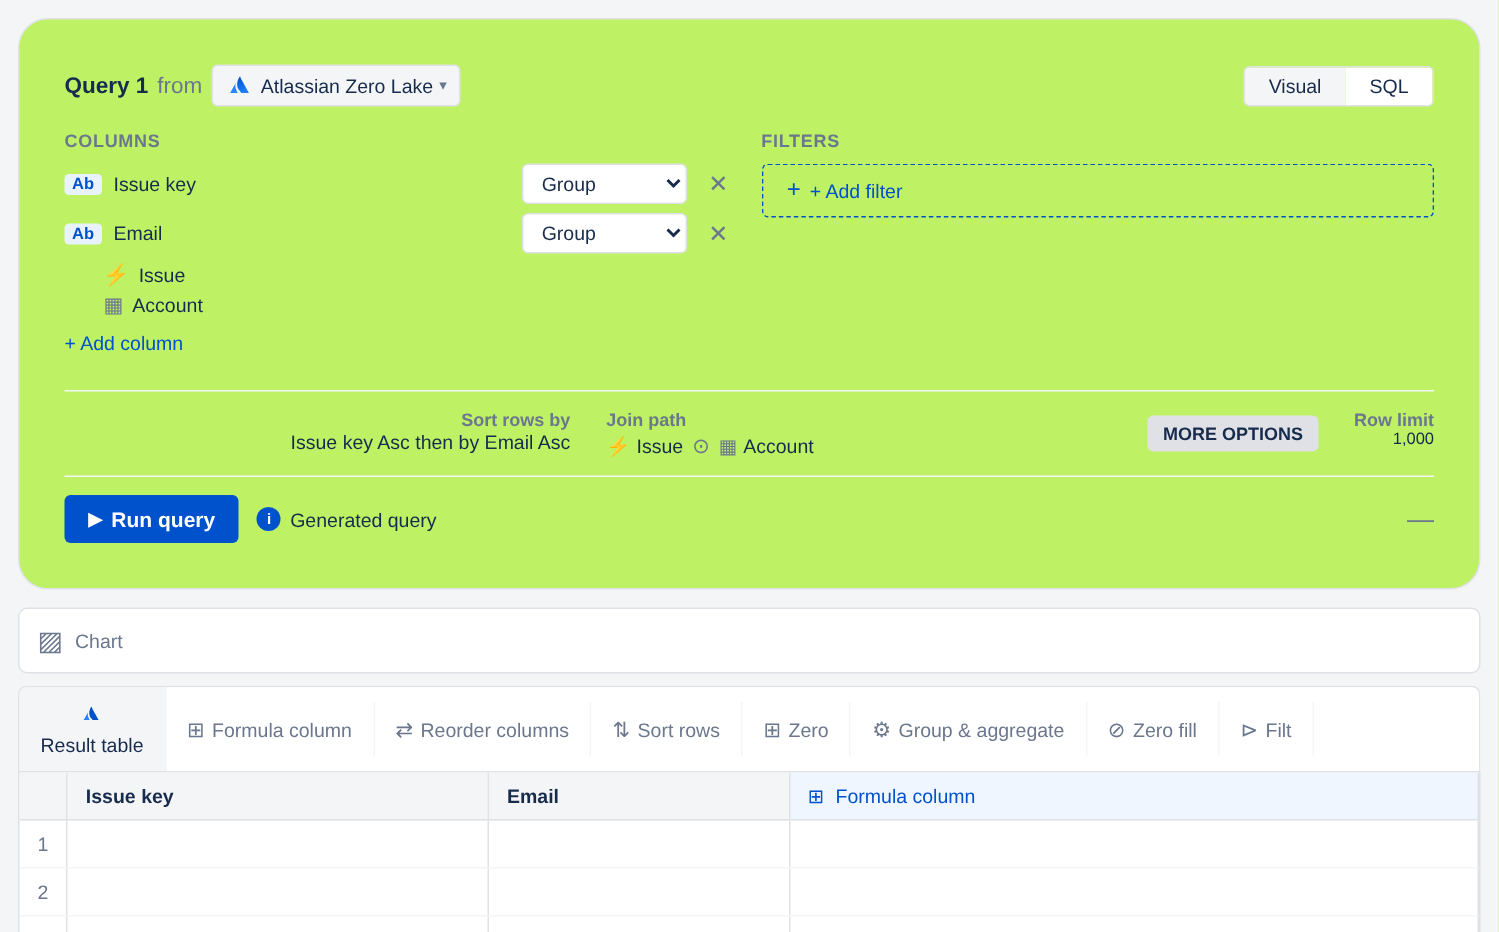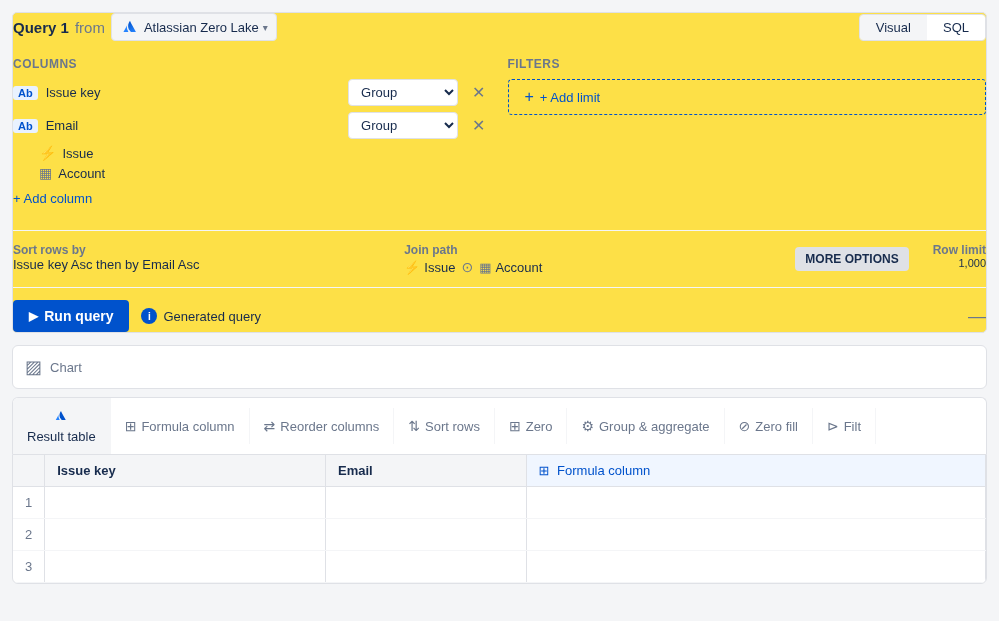--- a/index.html
+++ b/index.html
@@ -1,21 +1,21 @@
 <!DOCTYPE html>
 <html><head>
   <meta charset="utf-8">
   <style>
     * { box-sizing: border-box; margin: 0; padding: 0; }
     body { font-family: -apple-system, BlinkMacSystemFont, 'Segoe UI', sans-serif; font-size: 14px; background: #f4f5f7; color: #172b4d; }
 
     .main-container { width: 999px; min-height: 621px; background: #f4f5f7; display: flex; flex-direction: column; }
 
     
-    .query-panel { background: #fde047; border: 1px solid #dfe1e6; border-radius: 5px; margin: 12px; padding: 0; }
+    .query-panel { background: #bef264; border: 1px solid #dfe1e6; border-radius: 20px; margin: 12px; padding: 30px; }
 
     
     .query-header { display: flex; align-items: center; justify-content: space-between; margin-bottom: 16px; }
     .query-title { display: flex; align-items: center; gap: 6px; font-size: 15px; font-weight: 500; }
     .query-title-text { font-weight: 600; }
     .query-from { color: #6b778c; font-weight: 400; }
     .data-lake-badge { display: flex; align-items: center; gap: 4px; background: #f4f5f7; border: 1px solid #dfe1e6; border-radius: 4px; padding: 3px 8px; font-size: 13px; cursor: pointer; }
     .chevron-down { font-size: 10px; color: #6b778c; }
     .view-tabs { display: flex; border: 1px solid #dfe1e6; border-radius: 4px; overflow: hidden; }
     .view-tab { padding: 5px 16px; font-size: 13px; cursor: pointer; background: #fff; border: none; color: #172b4d; }
@@ -36,21 +36,21 @@
 
     .related-items { display: flex; flex-direction: column; gap: 4px; }
     .related-item { display: flex; align-items: center; gap: 6px; font-size: 13px; color: #172b4d; }
     .icon-issue { color: #0052cc; font-size: 14px; }
     .icon-account { color: #6b778c; font-size: 14px; }
 
     .filter-add-btn { display: flex; align-items: center; gap: 6px; border: 1px dashed #0052cc; border-radius: 4px; padding: 8px 16px; color: #0052cc; font-size: 13px; background: none; cursor: pointer; width: 100%; }
 
     
     .options-row { display: flex; align-items: flex-start; border-top: 1px solid #f4f5f7; padding-top: 12px; gap: 24px; }
-    .sort-section { flex: 1; }
+    .sort-section { flex: 1; text-align: right; }
     .sort-label { font-size: 12px; font-weight: 600; color: #6b778c; }
     .sort-value { font-size: 13px; color: #172b4d; }
     .join-section { flex: 1; }
     .join-label { font-size: 12px; font-weight: 600; color: #6b778c; }
     .join-path { display: flex; align-items: center; gap: 6px; font-size: 13px; margin-top: 2px; }
     .join-path-item { display: flex; align-items: center; gap: 4px; }
     .more-options-btn { background: #dfe1e6; border: none; border-radius: 4px; padding: 5px 10px; font-size: 12px; font-weight: 600; cursor: pointer; color: #172b4d; white-space: nowrap; align-self: center; }
     .row-limit-section { text-align: right; }
     .row-limit-label { font-size: 12px; font-weight: 600; color: #6b778c; }
     .row-limit-value { font-size: 11px; }
@@ -149,21 +149,21 @@
             <span>Account</span>
           </div>
         </div>
         <button class="add-column-btn">+ Add column</button>
       </div>
 
       <div class="filters-section">
         <div class="section-label">Filters</div>
         <button class="filter-add-btn">
           <span style="font-size: 16px; color: #0052cc;">+</span>
-          <span>+ Add limit</span>
+          <span>+ Add filter</span>
         </button>
       </div>
     </div>
 
     <div class="options-row">
       <div class="sort-section">
         <div class="sort-label">Sort rows by</div>
         <div class="sort-value">Issue key Asc then by Email Asc</div>
       </div>
       <div class="join-section">

